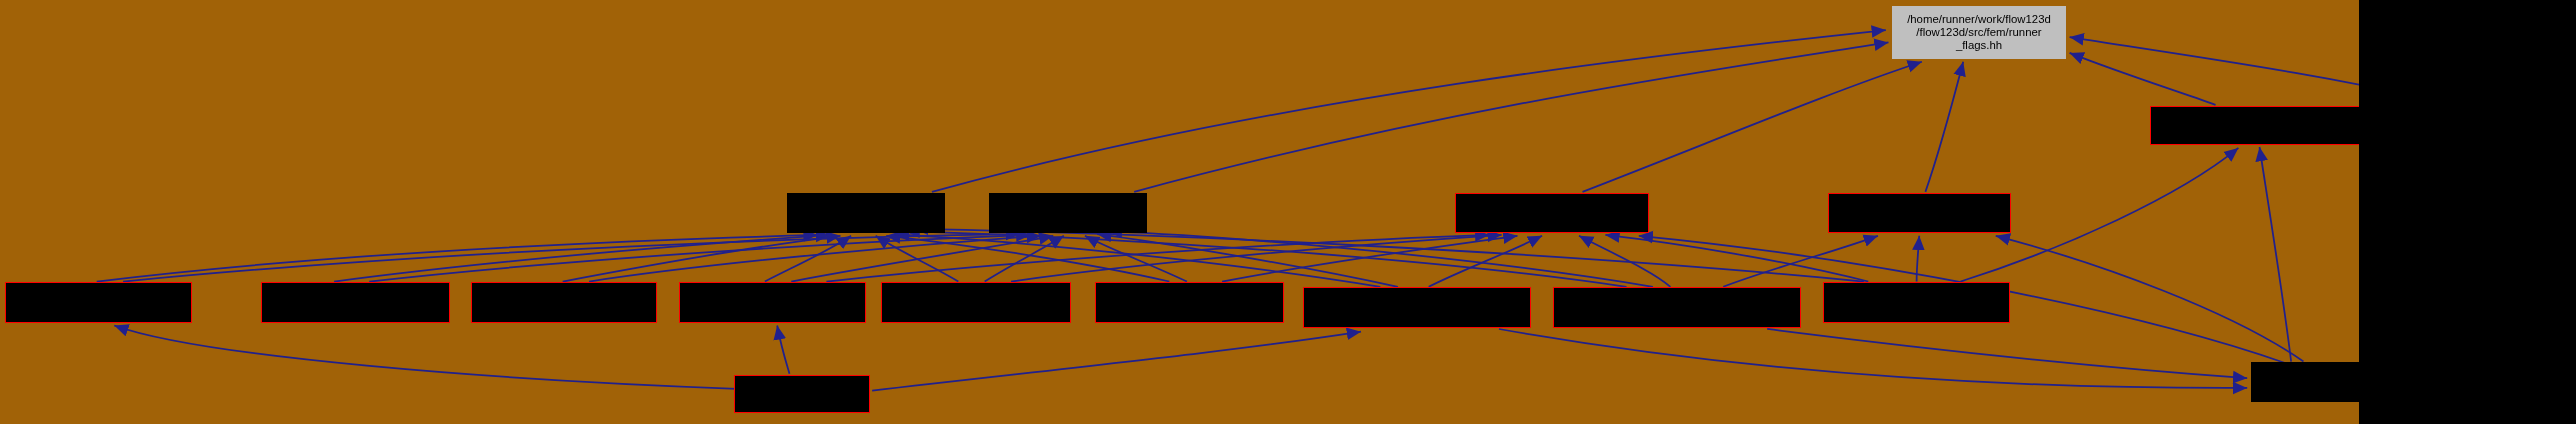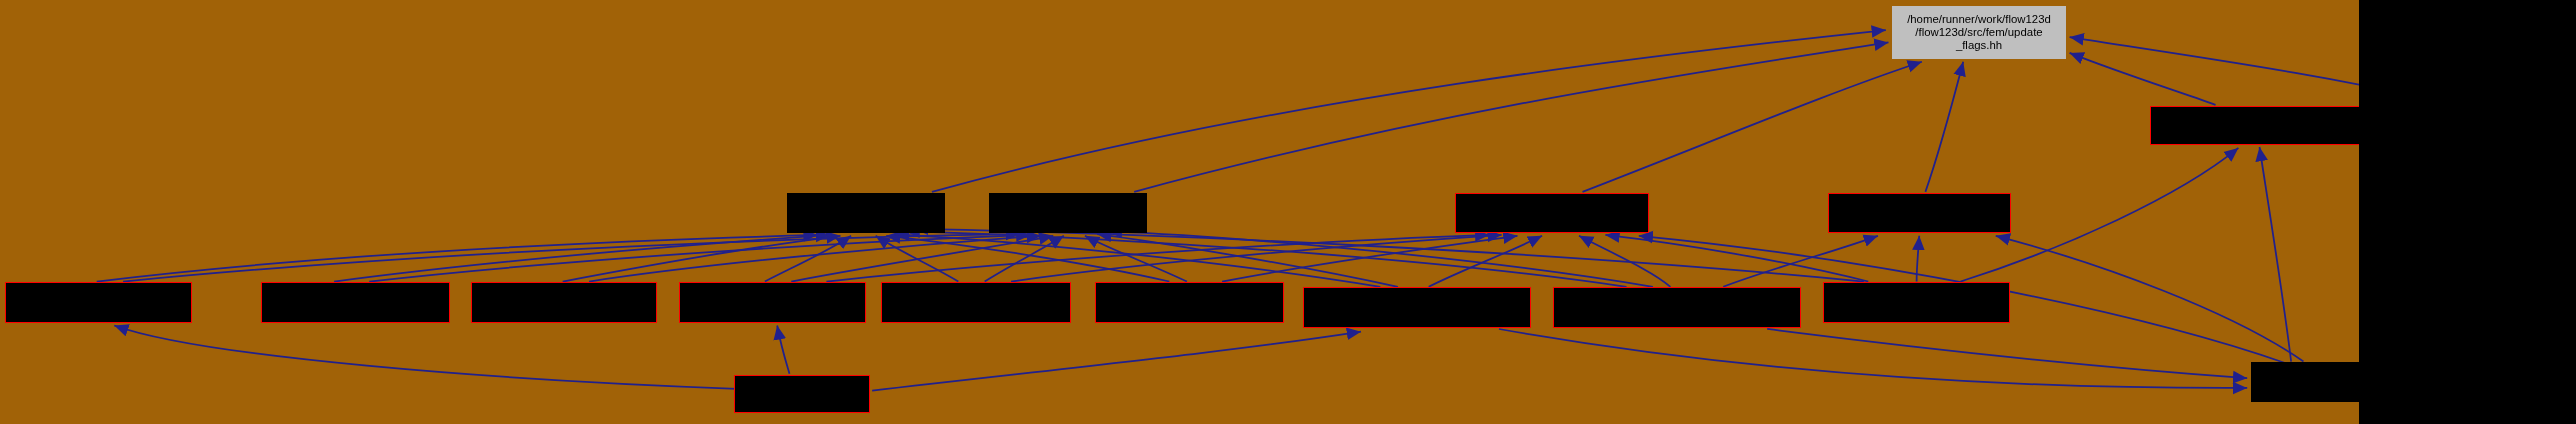--- a/index.html
+++ b/index.html
@@ -75,21 +75,21 @@
     <path d="M898,425 C893,408 888,392 884,370" marker-end="url(#arrow)"></path>
     <path d="M992,444 C1180,422 1400,400 1548,377" marker-end="url(#arrow)"></path>
   </svg>
 
   <div class="node hidden-node" style="left:787px;top:193px;width:158px;height:40px"></div>
   <div class="node hidden-node" style="left:989px;top:193px;width:158px;height:40px"></div>
   <div class="node hidden-node" style="left:2251px;top:362px;width:149px;height:40px"></div>
 
   <div class="node root" style="left:1892px;top:6.2px;width:174px;height:53px">
     <div>/home/runner/work/flow123d</div>
-    <div>/flow123d/src/fem/update</div>
+    <div>/flow123d/src/fem/runner</div>
     <div>_flags.hh</div>
   </div>
 
   <div class="node red" style="left:1455px;top:193px;width:194px;height:40px"></div>
   <div class="node red" style="left:1828px;top:193px;width:183px;height:40px"></div>
   <div class="node red" style="left:2150px;top:106px;width:216px;height:39px"></div>
   <div class="node red" style="left:2385px;top:106px;width:187px;height:39px"></div>
 
   <div class="node red" style="left:5.3px;top:282px;width:187px;height:41px"></div>
   <div class="node red" style="left:261px;top:282px;width:189px;height:41px"></div>

